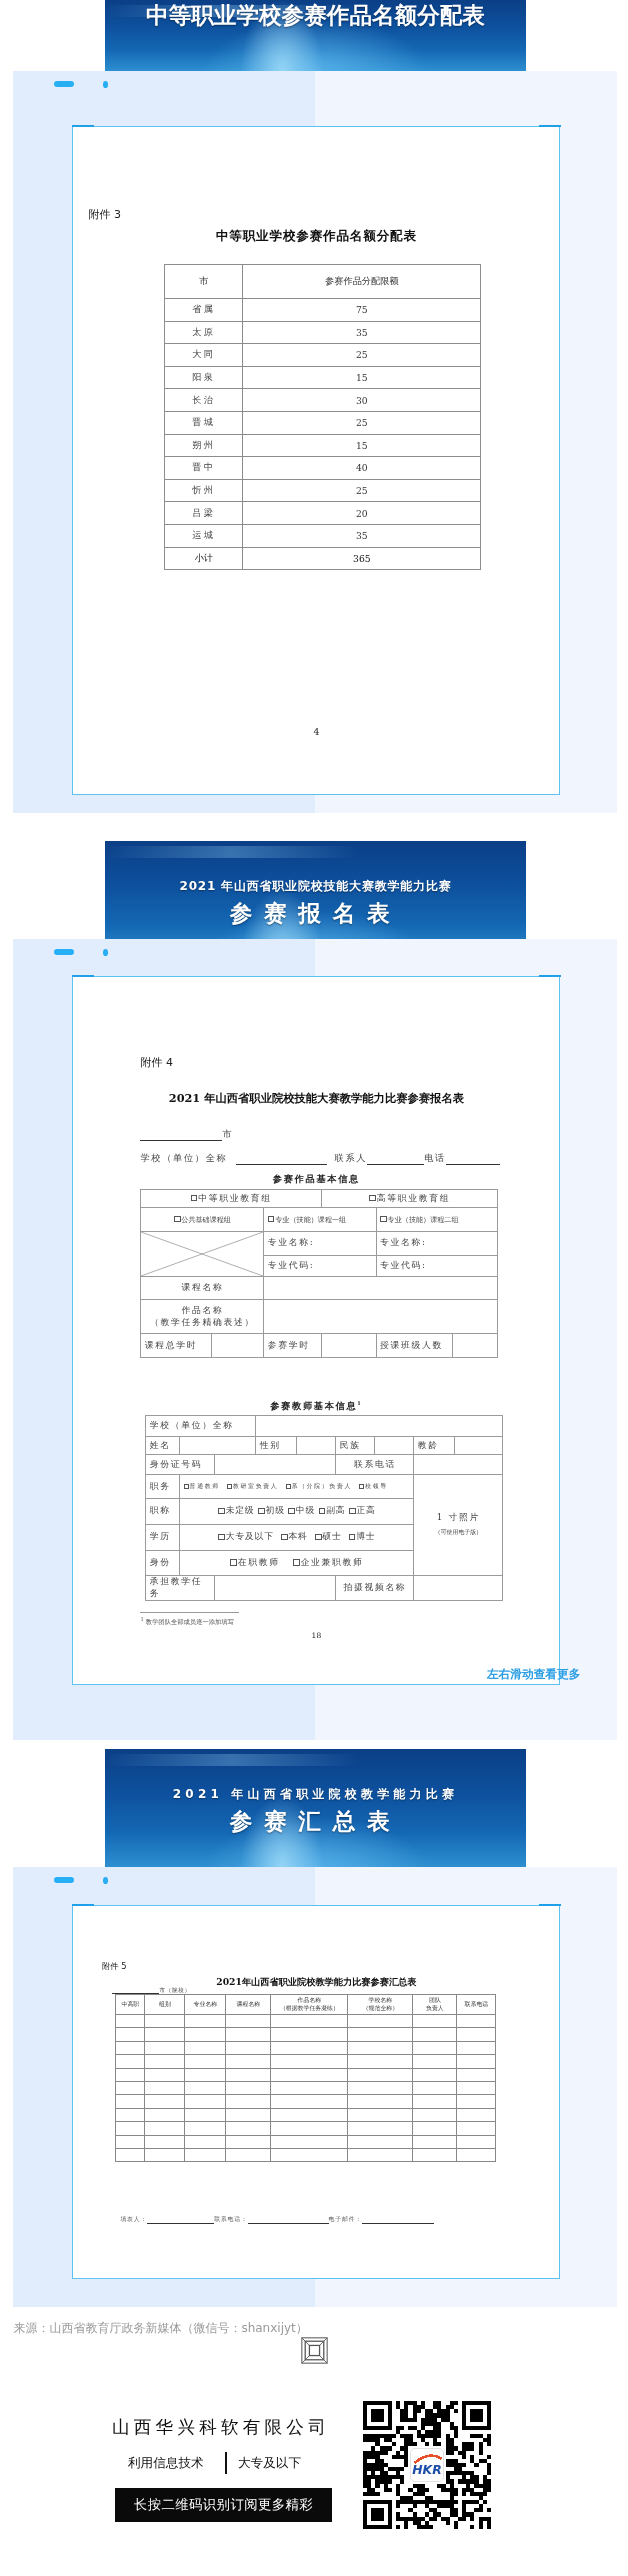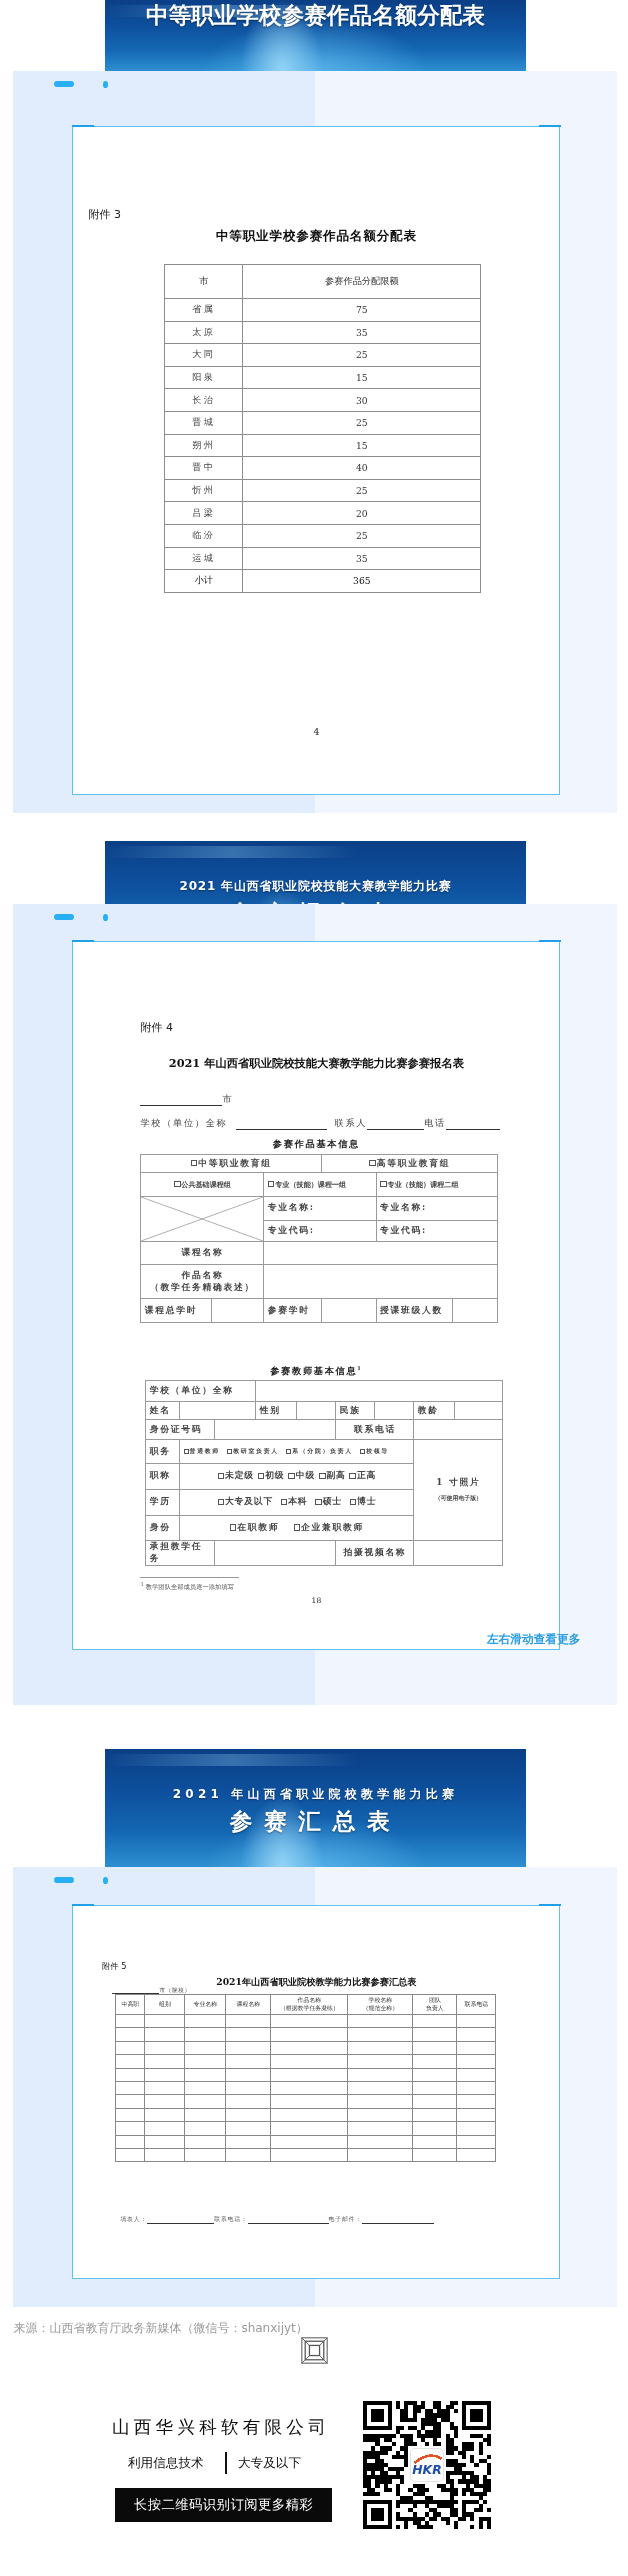--- a/index.html
+++ b/index.html
@@ -25,21 +25,21 @@
   .banner1 .line2 { position: absolute; left: 0; right: 0; top: -3.4px; font-size: 22.6px; letter-spacing: 0; }
   .banner2 { top: 841px; height: 119px; padding-top: 37px; }
   .banner3 { top: 1749px; height: 118px; padding-top: 37px; }
   .banner3 .line1 { letter-spacing: 4.2px; }
 
   .carousel {
     position: absolute; left: 13.4px; width: 604px;
     background: linear-gradient(90deg, #e1edfc 0%, #e1edfc 50%, #f1f6fe 50%, #f1f6fe 100%);
   }
   .car1 { top: 71px; height: 742px; }
-  .car2 { top: 904px; height: 801px; }
+  .car2 { top: 939px; height: 801px; }
   .car3 { top: 1867px; height: 440px; }
 
   .dots { position: absolute; left: 41px; top: 10px; height: 6.7px; width: 67px; }
   .dot-long { position: absolute; left: 0; top: 0; width: 20px; height: 5.9px; border-radius: 3.4px; background: #27aef3; }
   .dot-small { position: absolute; left: 49px; top: 0; width: 5px; height: 6.7px; border-radius: 50%; background: #27aef3; }
 
   .frame {
     position: absolute; left: 59px; width: 488px; background: #fff;
     border: 1.7px solid #5bc2f2;
   }
@@ -59,21 +59,21 @@
   .alloc-table { position: absolute; left: 91px; top: 137px; width: 317px; border-collapse: collapse; font-size: 9.2px; }
   .alloc-table td, .alloc-table th { border: 0.8px solid #8c8c8c; text-align: center; height: 22.6px; font-weight: normal; color: #333; }
   .alloc-table th { height: 34px; }
   .alloc-table td.city { letter-spacing: 2.5px; color: #444; }
   .alloc-table tr.total td { color: #111; }
   .page-num { position: absolute; left: 0; right: 0; text-align: center; font-size: 9.2px; color: #222; }
   .line-field { position: absolute; font-size: 9.2px; color: #444; letter-spacing: 1.7px; white-space: nowrap; }
   .uline { display: inline-block; border-bottom: 0.8px solid #333; height: 10px; vertical-align: bottom; }
   .sec-title { position: absolute; left: 0; right: 0; text-align: center; font-weight: bold; font-size: 9.2px; color: #222; letter-spacing: 1.7px; }
   table.form { position: absolute; border-collapse: collapse; font-size: 8.8px; color: #444; }
-  table.form td { border: 0.8px solid #9a9a9a; padding: 0 3.4px; letter-spacing: 1.7px; font-weight: bold; }
+  table.form td { border: 0.8px solid #9a9a9a; padding: 0 3.4px; letter-spacing: 1.7px; }
   .cb { display: inline-block; width: 6.7px; height: 6.7px; border: 0.8px solid #555; vertical-align: -0.8px; margin-right: 0.8px; }
   .small { font-size: 5.9px; letter-spacing: 0; }
   .foot-rule { position: absolute; border-top: 0.8px solid #999; height: 0; }
   .footnote { position: absolute; font-size: 6.3px; color: #555; }
 
   .swipe-hint { position: absolute; right: 37px; font-family: Liberation Mono, monospace; font-weight: bold; font-size: 11.7px; color: #2b9ee4; }
 
   
   table.summary { position: absolute; border-collapse: collapse; font-size: 5.9px; color: #333; font-family: "DejaVu Sans", "Liberation Sans", sans-serif; }
   table.summary th { border: 0.8px solid #888; font-weight: normal; height: 20px; text-align: center; line-height: 7.5px; }
@@ -144,24 +144,20 @@
             <td class="city">晋中</td>
             <td>40</td>
           </tr>
           <tr>
             <td class="city">忻州</td>
             <td>25</td>
           </tr>
           <tr>
             <td class="city">吕梁</td>
             <td>20</td>
-          </tr>
-          <tr>
-            <td class="city">临汾</td>
-            <td>25</td>
           </tr>
           <tr>
             <td class="city">运城</td>
             <td>35</td>
           </tr>
           <tr class="total">
             <td>小计</td>
             <td>365</td>
           </tr>
         </tbody>

